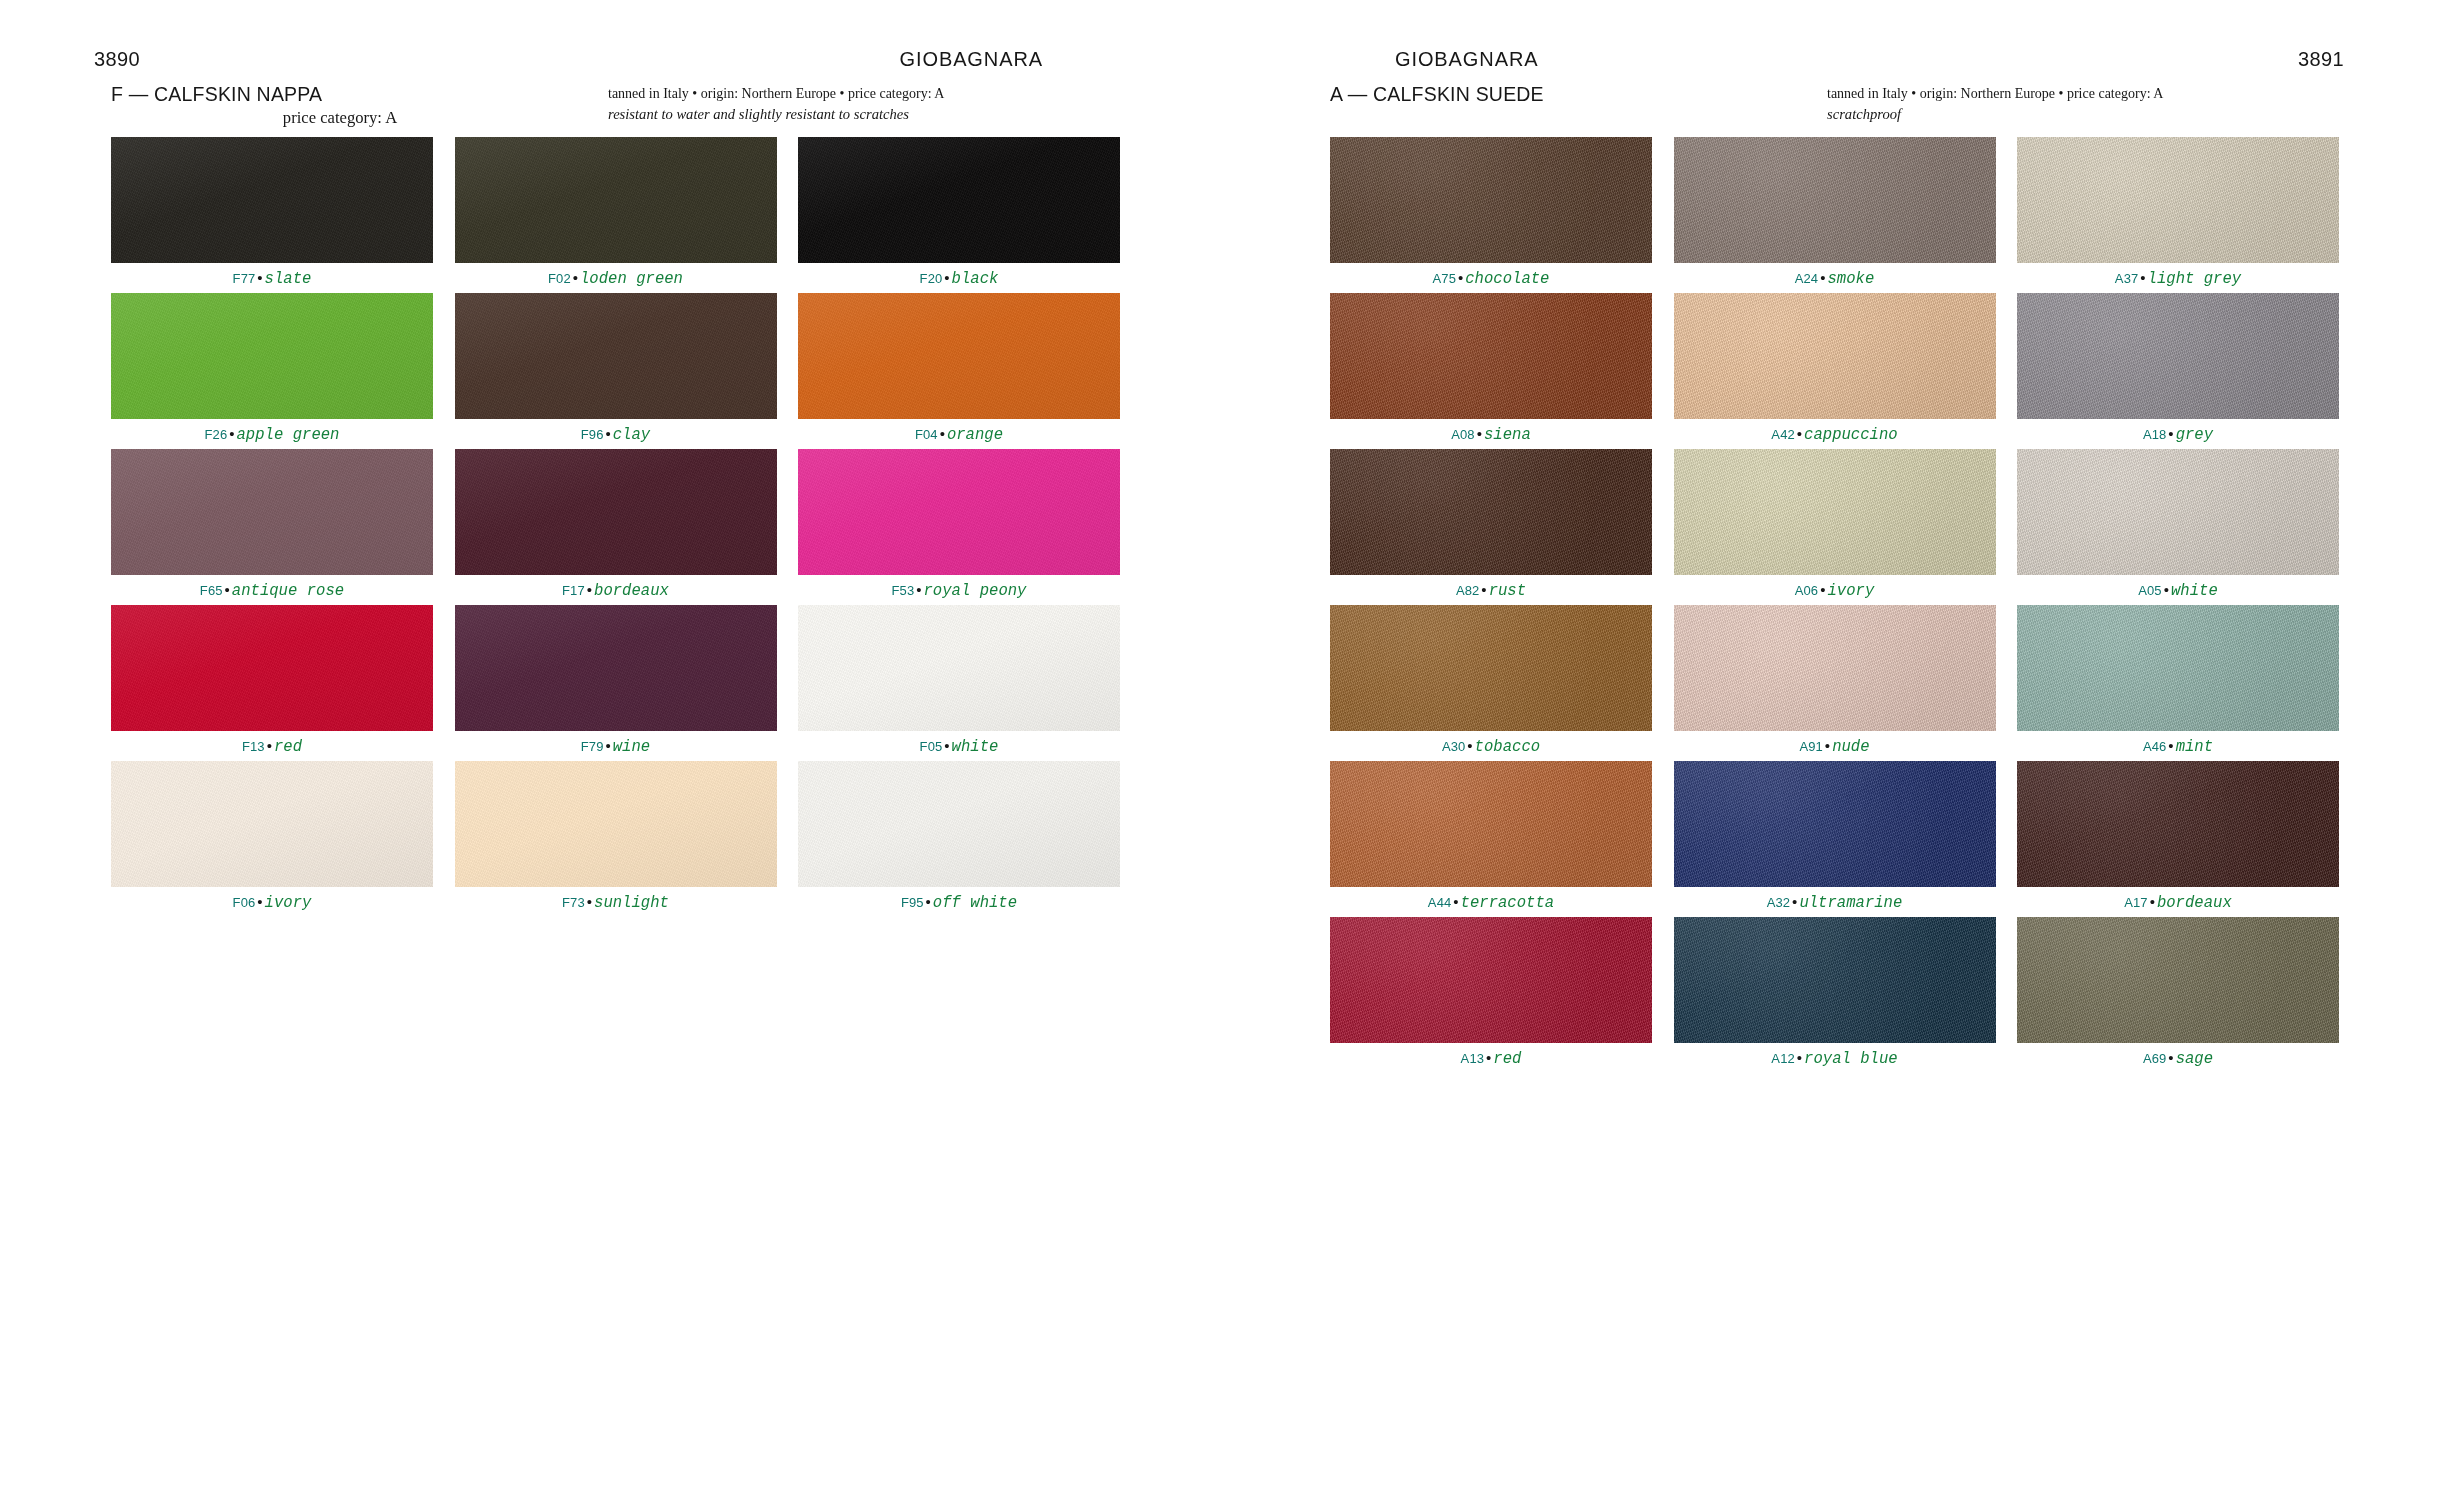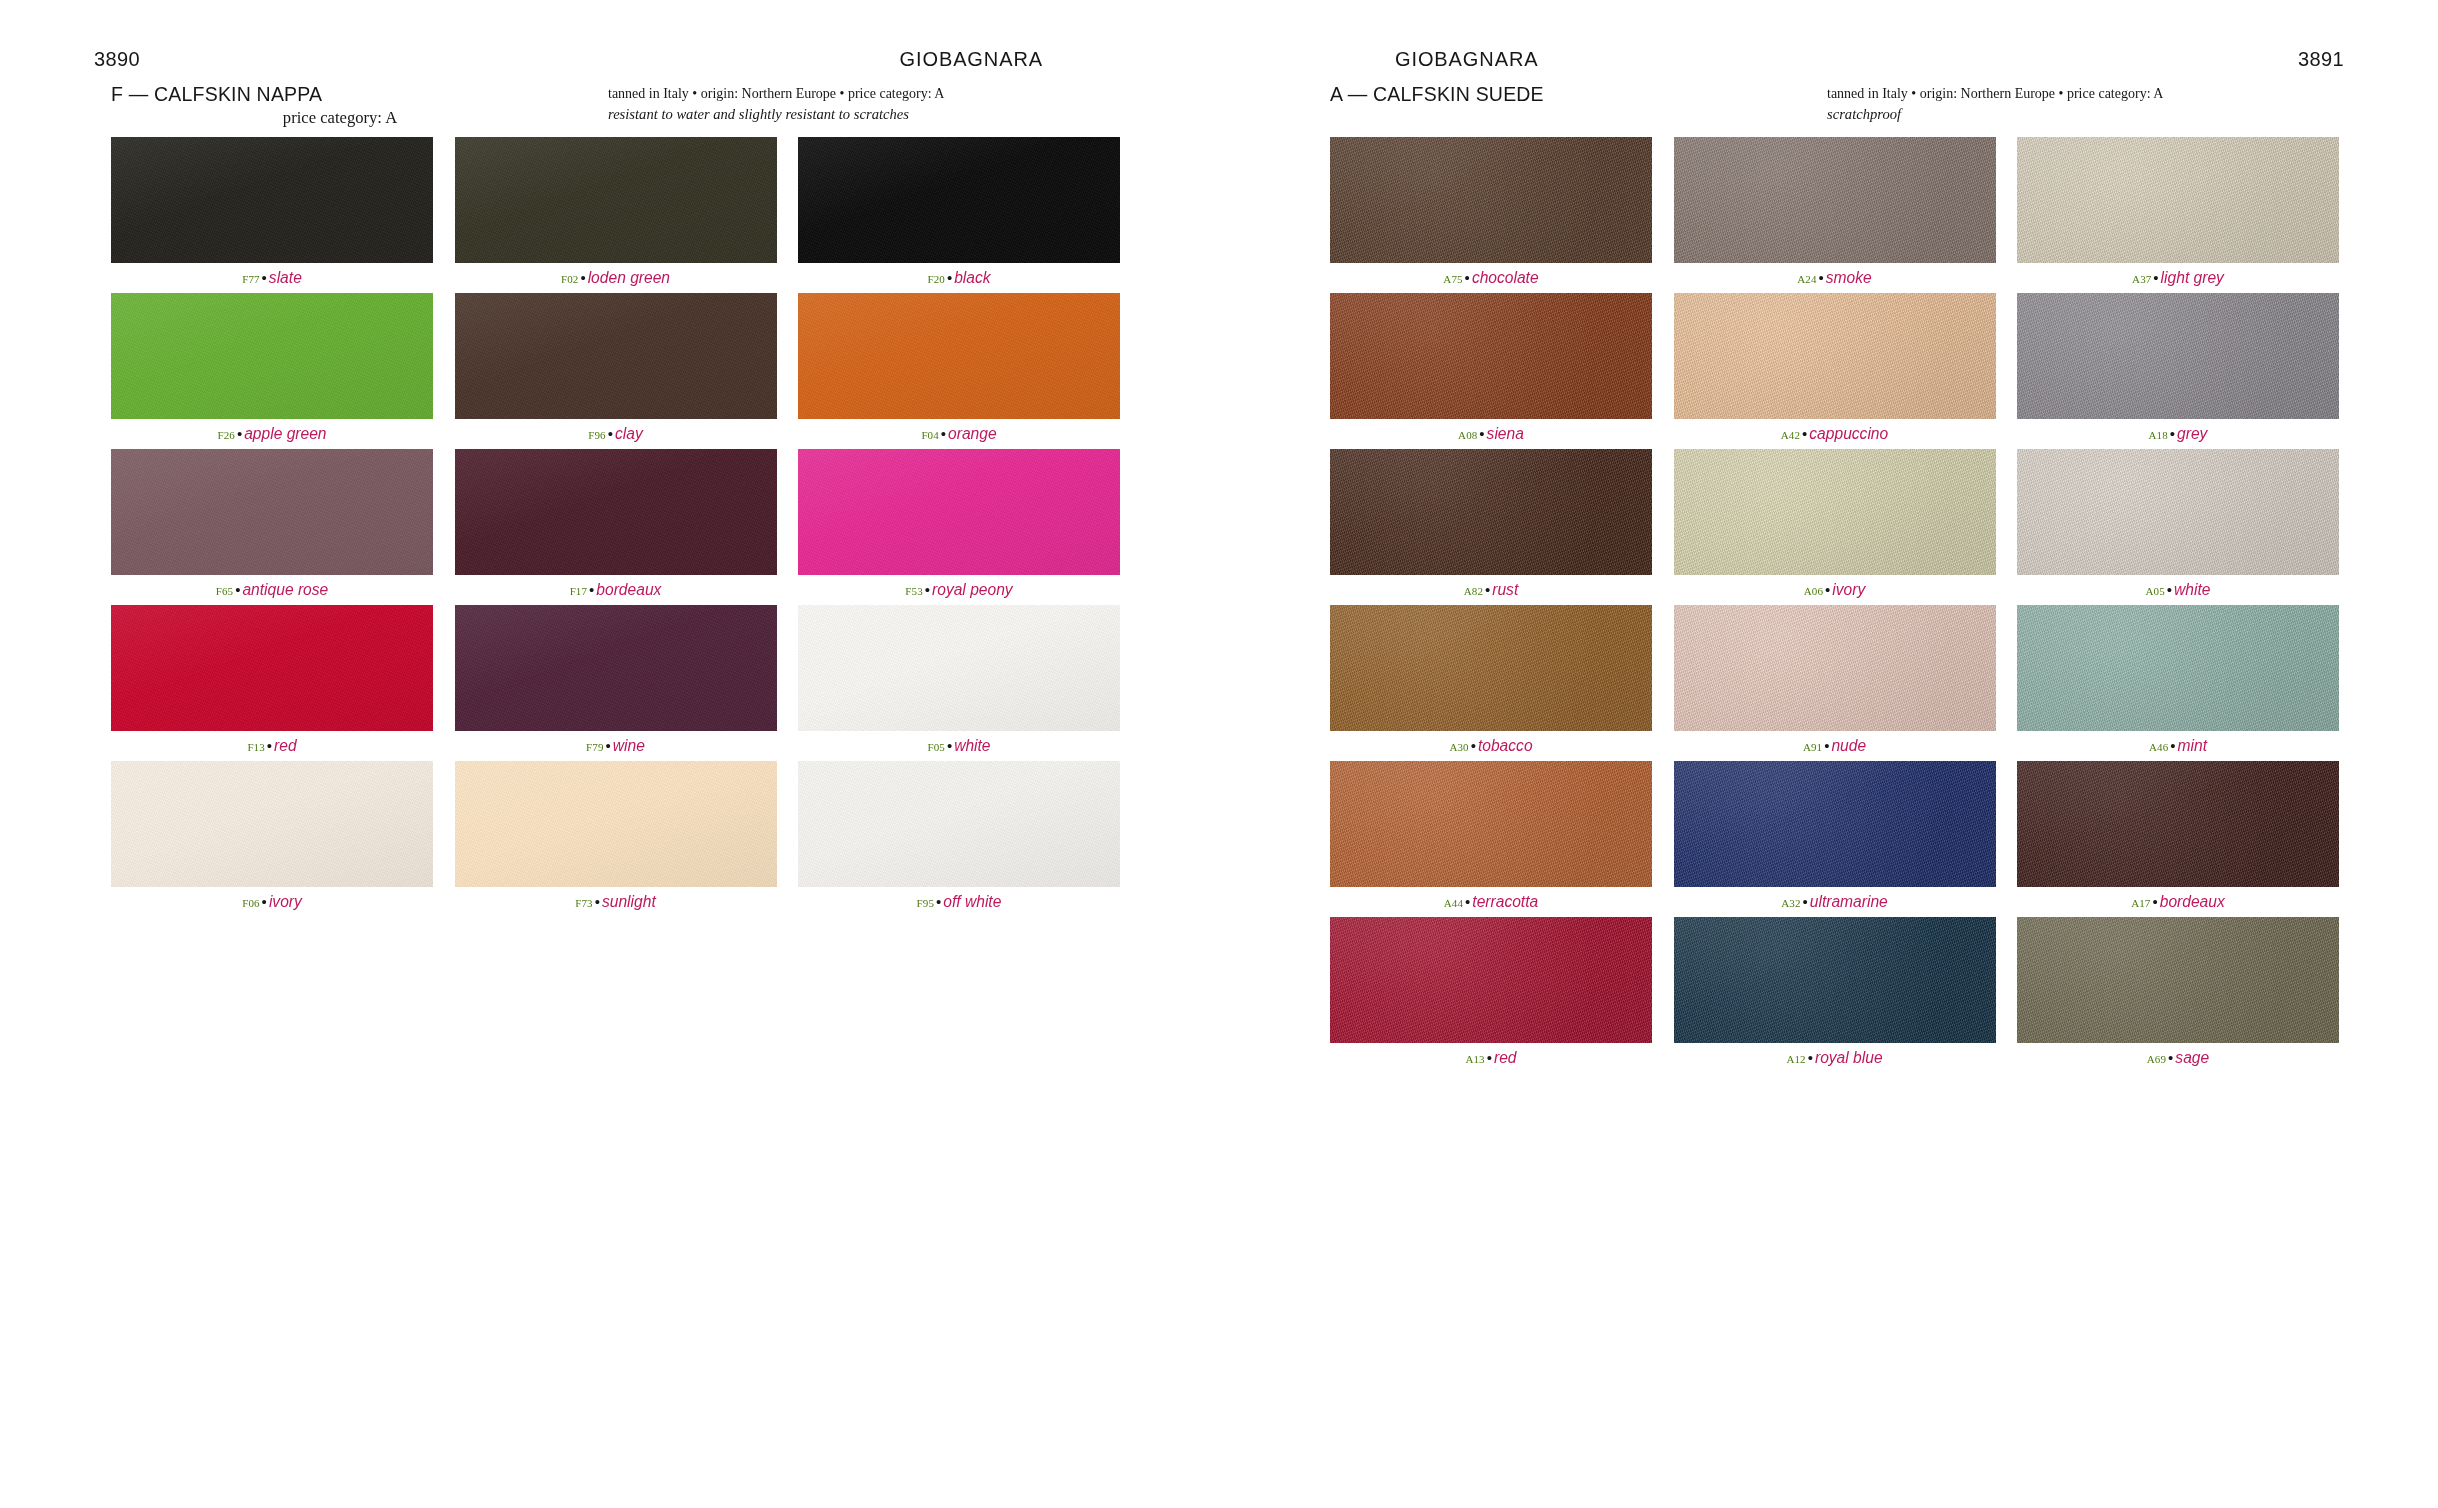--- a/index.html
+++ b/index.html
@@ -175,36 +175,36 @@
     position: absolute;
     left: 0;
     top: 126px;
     width: 322px;
     height: 30px;
     line-height: 30px;
     text-align: center;
     white-space: nowrap;
   }
   .cap-code {
-    font-family: Liberation Serif, serif;
-    font-size: 11px;
+    font-family: Liberation Sans, sans-serif;
+    font-size: 13px;
     letter-spacing: 0.1px;
-    color: #4d7c0f;
+    color: #0f766e;
   }
   .cap-dot {
     font-family: "Liberation Sans", sans-serif;
     font-size: 15px;
     color: #171717;
     padding: 0 2px;
   }
   .cap-name {
-    font-family: Liberation Sans, sans-serif;
+    font-family: Liberation Mono, monospace;
     font-style: italic;
     font-size: 15.6px;
-    color: #be185d;
+    color: #15803d;
   }
 </style>
 </head>
 <body>
 
 <div class="spread">
 
   <div class="page page-left">
 
     <div class="running-head">

